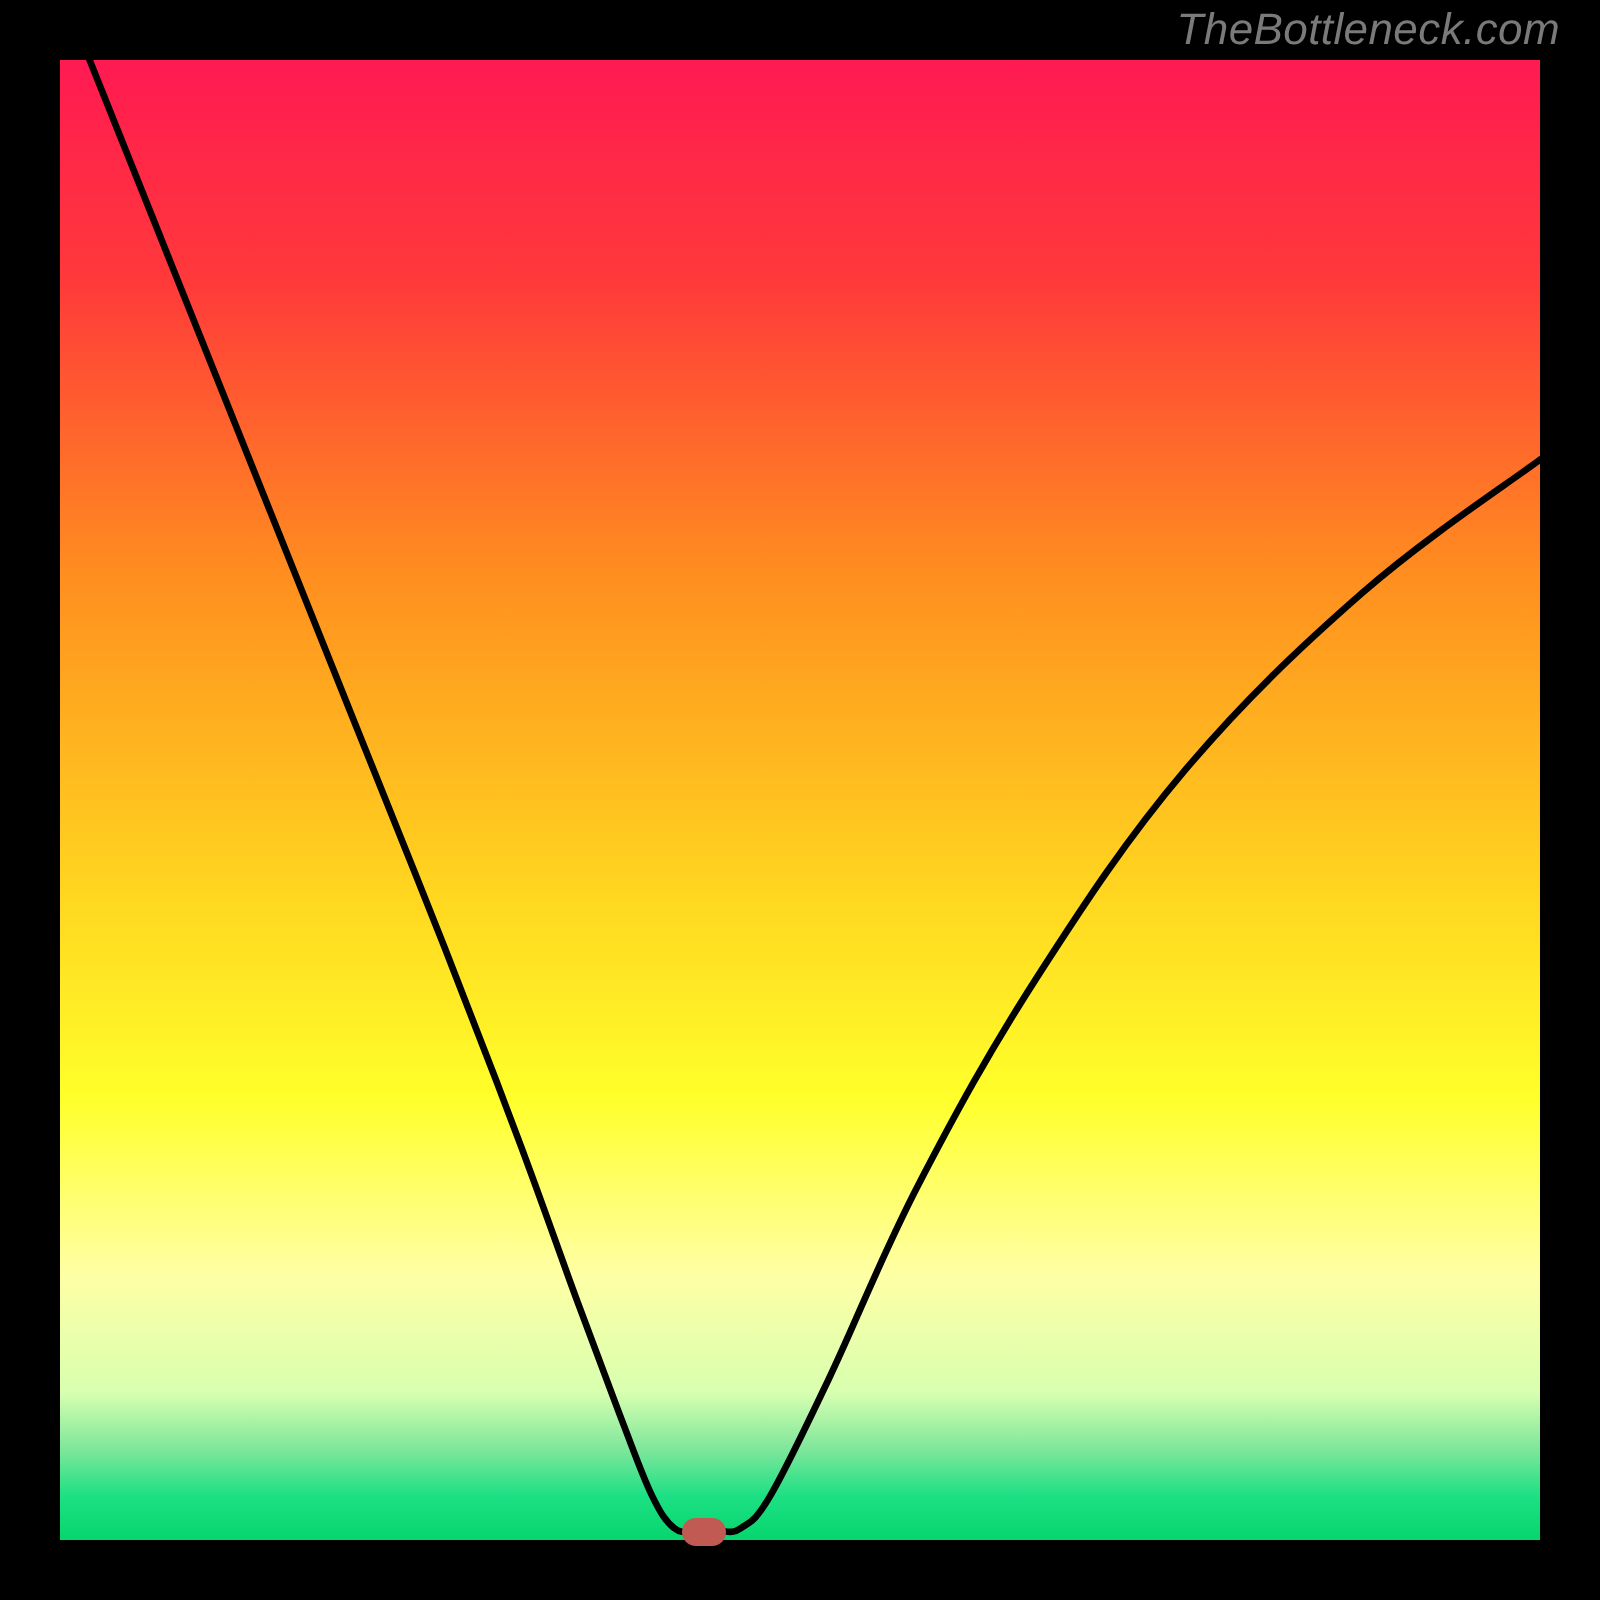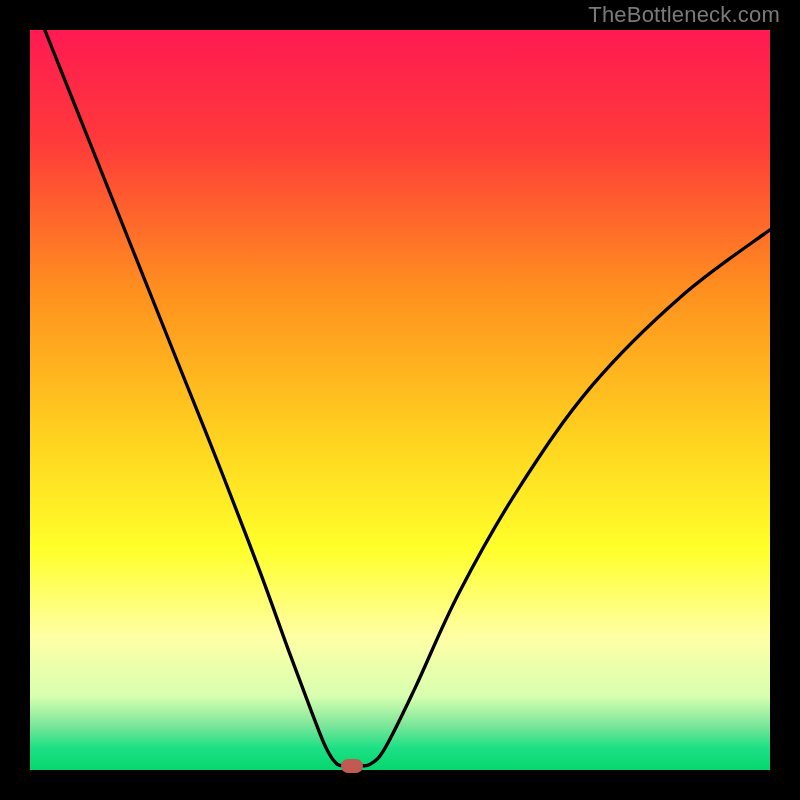--- a/index.html
+++ b/index.html
@@ -7,20 +7,21 @@
     padding: 0;
     background: #fff;
     font-family: Arial, sans-serif;
   }
   .stage {
     position: relative;
     width: 800px;
     height: 800px;
     background: #000;
     overflow: hidden;
+    font-style: italic;
   }
   .watermark {
     position: absolute;
     top: 2px;
     right: 20px;
     color: #7a7a7a;
     font-size: 22px;
     font-family: Arial, sans-serif;
     letter-spacing: 0.2px;
   }

